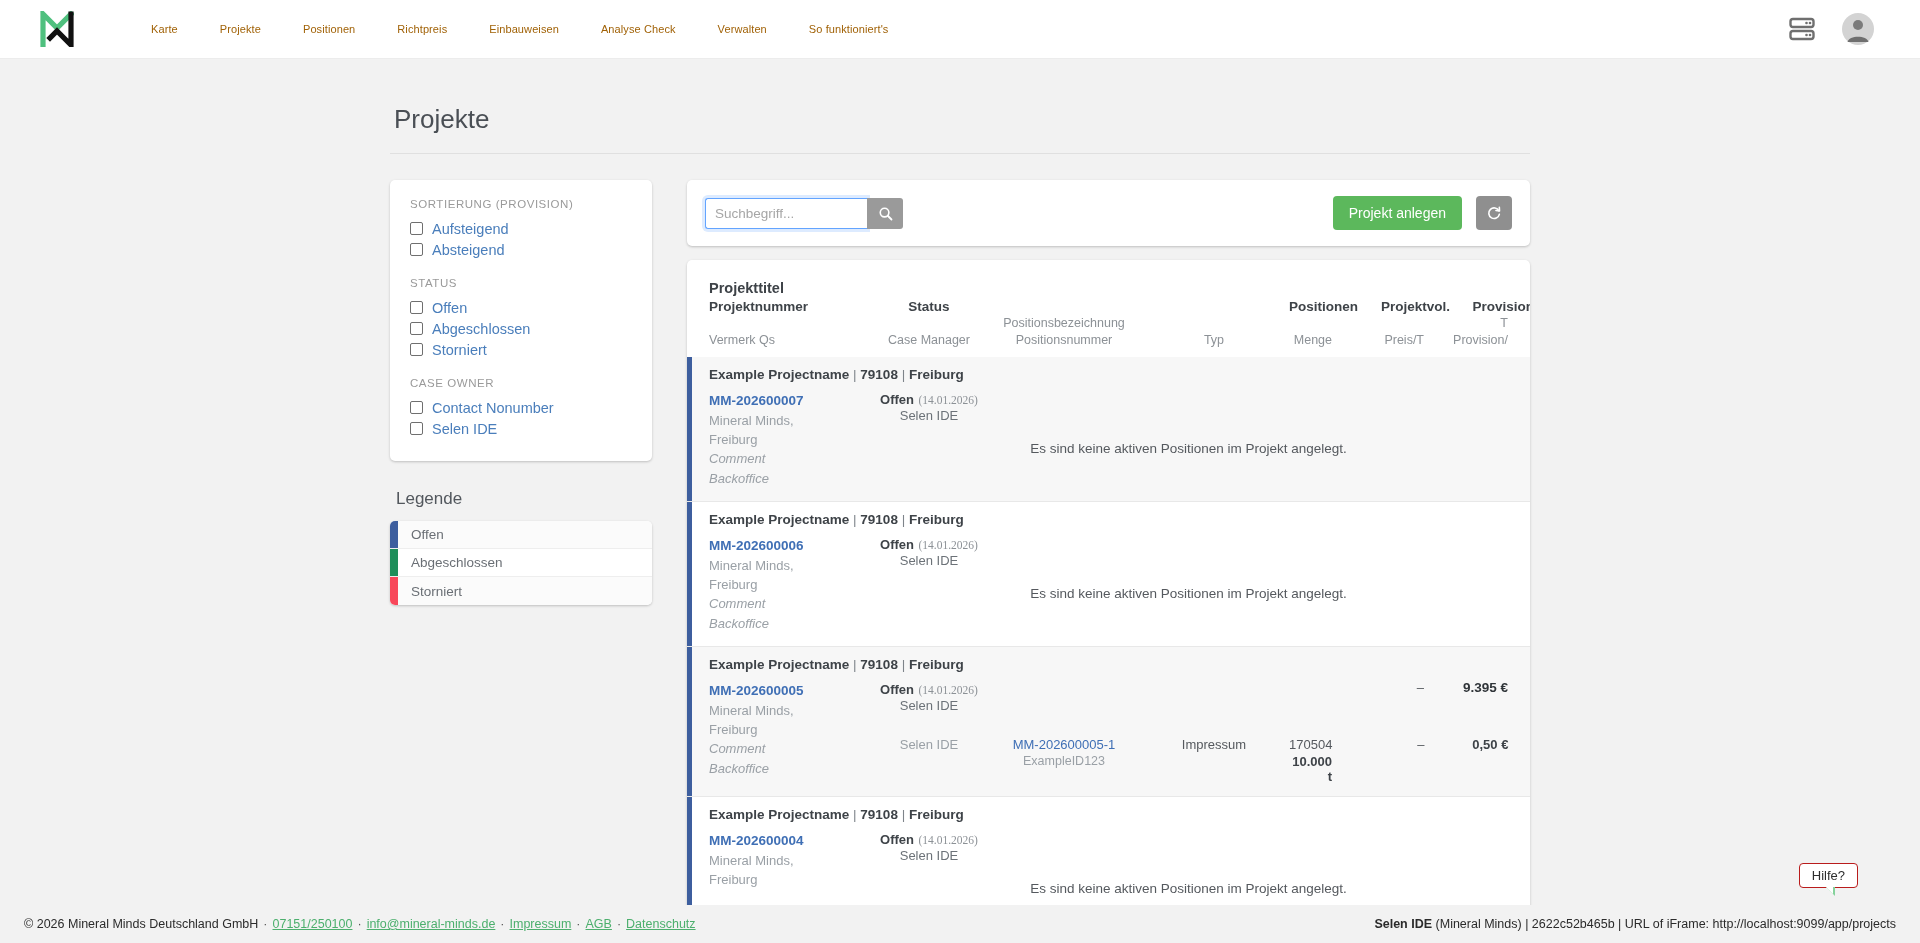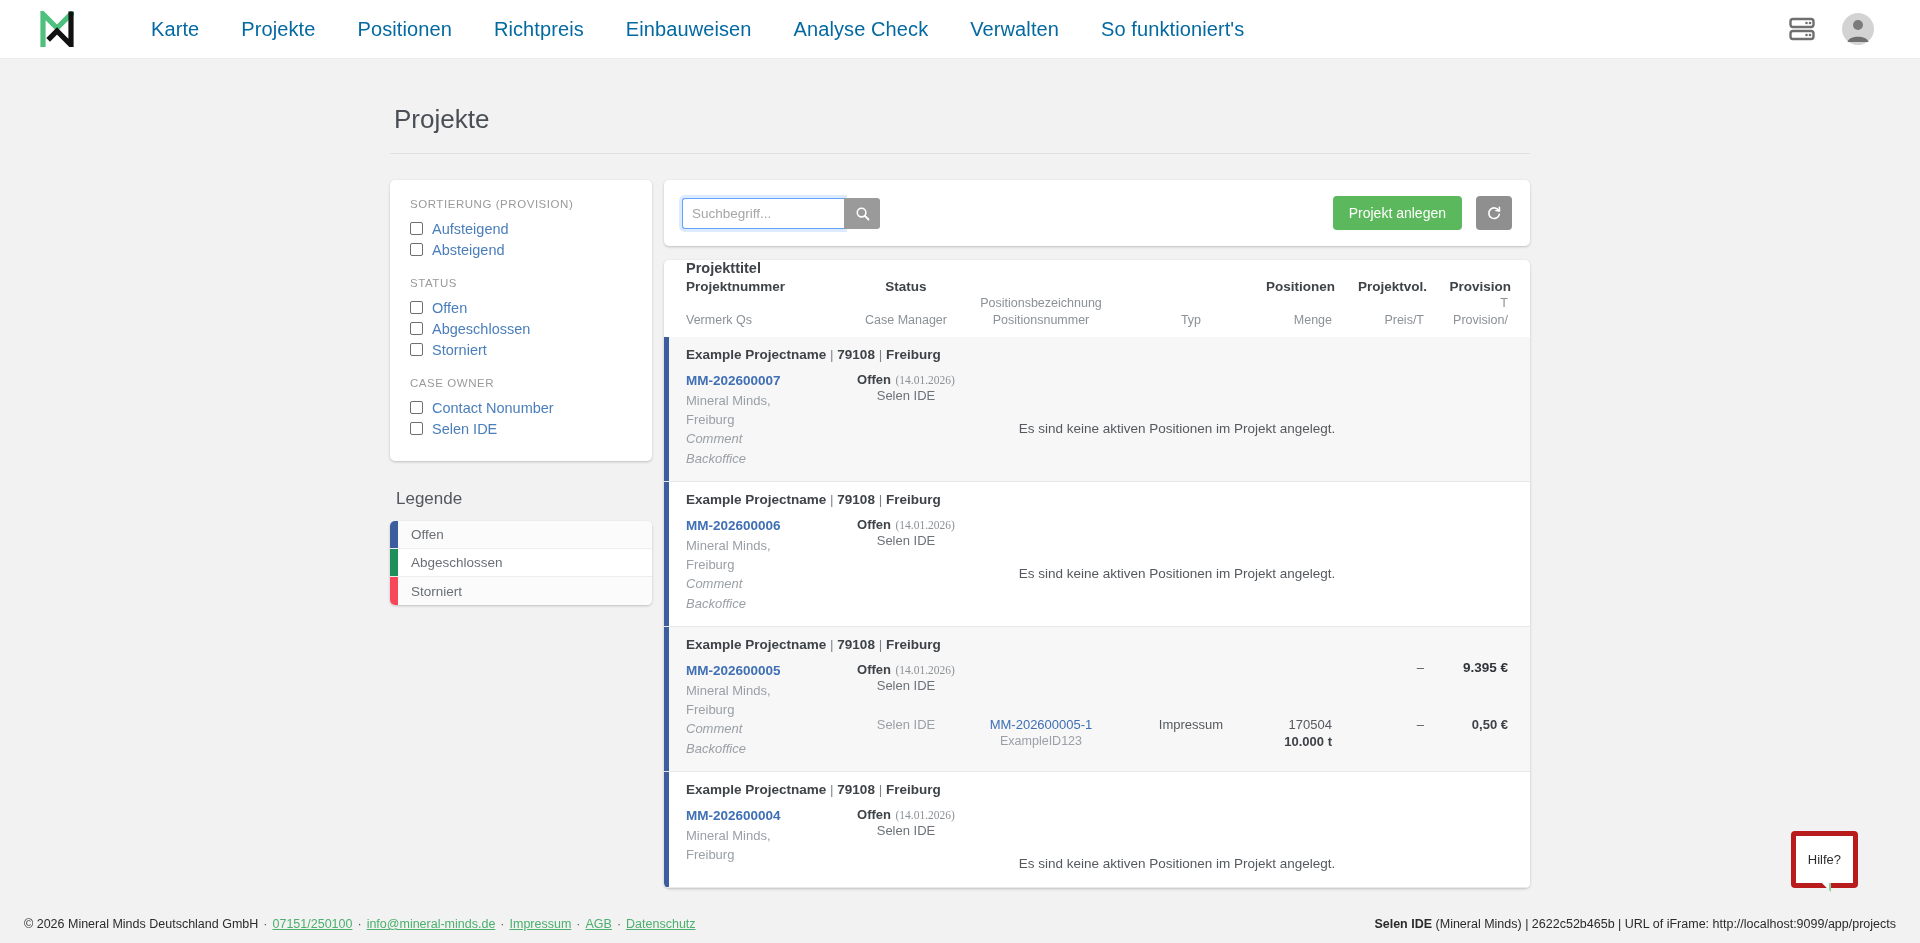--- a/index.html
+++ b/index.html
@@ -16,39 +16,39 @@
   .navbar {
     height: 59px; background: #ffffff;
     display: flex; align-items: center;
     padding: 0 28px 0 40px;
     border-bottom: 1px solid #ececec;
     position: relative; z-index: 5;
   }
   .brand { width: 54px; height: 40px; display: flex; align-items: center; margin-right: 36px; }
   .nav-links { display: flex; align-items: center; gap: 0px; }
   .nav-link {
-    font-size: 20px; color: #0369a1; padding: 6px 21px;
+    font-size: 11px; color: #a16207; padding: 6px 21px;
     cursor: pointer; white-space: nowrap; letter-spacing: .1px;
   }
   .nav-right { margin-left: auto; display: flex; align-items: center; gap: 26px; padding-right: 18px;}
   .icon-btn { cursor: pointer; display: flex; align-items: center; justify-content: center; }
 
   
   .page {
     position: absolute; top: 60px; left: 0; right: 0; bottom: 38px;
     overflow: hidden;
   }
   .page-inner { width: 1140px; margin: 0 auto; padding-top: 44px; }
   .page-title {
     font-size: 26px; font-weight: 400; color: #4a4f55;
     padding-bottom: 18px; border-bottom: 1px solid #e0e0e0;
     margin-bottom: 26px; padding-left: 4px;
   }
 
-  .cols { display: flex; gap: 12px; align-items: flex-start; }
+  .cols { display: flex; gap: 35px; align-items: flex-start; }
 
   
   .left-col { width: 262px; flex: 0 0 262px; }
   .card {
     background: #ffffff; border-radius: 5px;
     box-shadow: 0 1px 3px rgba(0,0,0,.14), 0 1px 2px rgba(0,0,0,.08);
   }
   .filter-card { padding: 18px 20px 22px 20px; }
   .filter-group + .filter-group { margin-top: 17px; }
   .filter-head {
@@ -96,21 +96,21 @@
     font-size: 14px; padding: 9px 16px; cursor: pointer; font-family: Liberation Sans, sans-serif;
   }
   .btn-gray {
     background: #8f8f8f; color: #fff; border: none; border-radius: 4px;
     width: 36px; height: 34px; margin-left: 14px; cursor: pointer;
     display: flex; align-items: center; justify-content: center;
   }
 
   
   .table-card { overflow: hidden; position: relative; }
-  .thead { padding: 0 22px 10px 22px; }
+  .thead { padding: 20px 22px 10px 22px; }
   .hrow { display: flex; align-items: flex-start; }
   .h-title { font-size: 14.5px; font-weight: bold; color: #3e4348; padding-bottom: 3px; }
   .c1 { width: 160px; flex: 0 0 160px; }
   .c2 { width: 120px; flex: 0 0 120px; text-align: center; }
   .c3 { width: 150px; flex: 0 0 150px; text-align: center; }
   .c4 { width: 150px; flex: 0 0 150px; text-align: center; }
   .c5 { flex: 1 1 auto; text-align: right; }
   .c6 { width: 92px; flex: 0 0 92px; text-align: right; }
   .c7 { width: 84px; flex: 0 0 84px; text-align: right; }
   .h-b { font-size: 13.5px; font-weight: bold; color: #3e4348; }
@@ -152,22 +152,22 @@
   .pl-menge { flex: 1 1 auto; text-align: right; font-size: 13px; color: #3e4348; font-weight: bold; }
   .pl-preis { width: 92px; flex: 0 0 92px; text-align: right; font-size: 13px; color: #55595e; }
   .pl-prov { width: 84px; flex: 0 0 84px; text-align: right; font-size: 13px; color: #3e4348; font-weight: bold; }
   .sum-preis { width: 92px; flex: 0 0 92px; text-align: right; font-size: 13px; color: #55595e; }
   .sum-prov { width: 84px; flex: 0 0 84px; text-align: right; font-size: 13.5px; color: #2f3438; font-weight: bold; }
   .sum-pos { flex: 1 1 auto; }
 
   
   .help-bubble {
     position: absolute; right: 62px; bottom: 55px;
-    background: #fff; border: 5px solid #b91c1c; border-radius: 4px;
-    padding: 16px 12px; font-size: 13px; color: #2d2d2d;
+    background: #fff; border: 1px solid #b91c1c; border-radius: 4px;
+    padding: 4px 12px; font-size: 13px; color: #2d2d2d;
     cursor: pointer; z-index: 20;
   }
   .help-bubble::after {
     content: ""; position: absolute; bottom: -9px; right: 22px;
     width: 0; height: 0; border-left: 9px solid transparent;
     border-top: 9px solid #86d29c;
   }
   .help-bubble::before {
     content: ""; position: absolute; bottom: -7px; right: 24px;
     width: 0; height: 0; border-left: 7px solid transparent;

